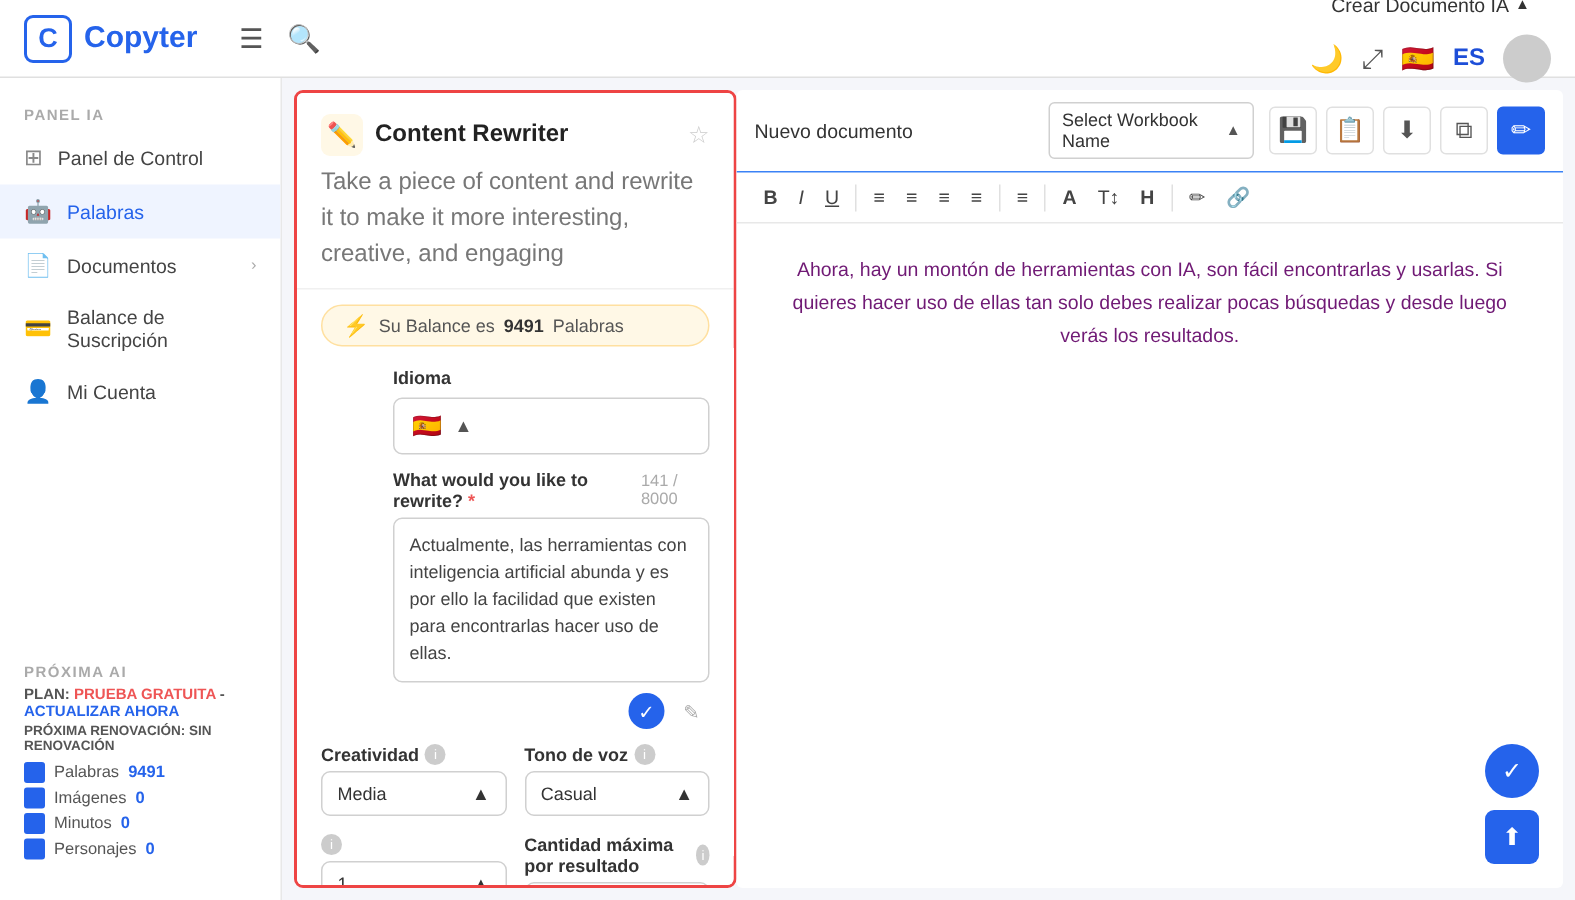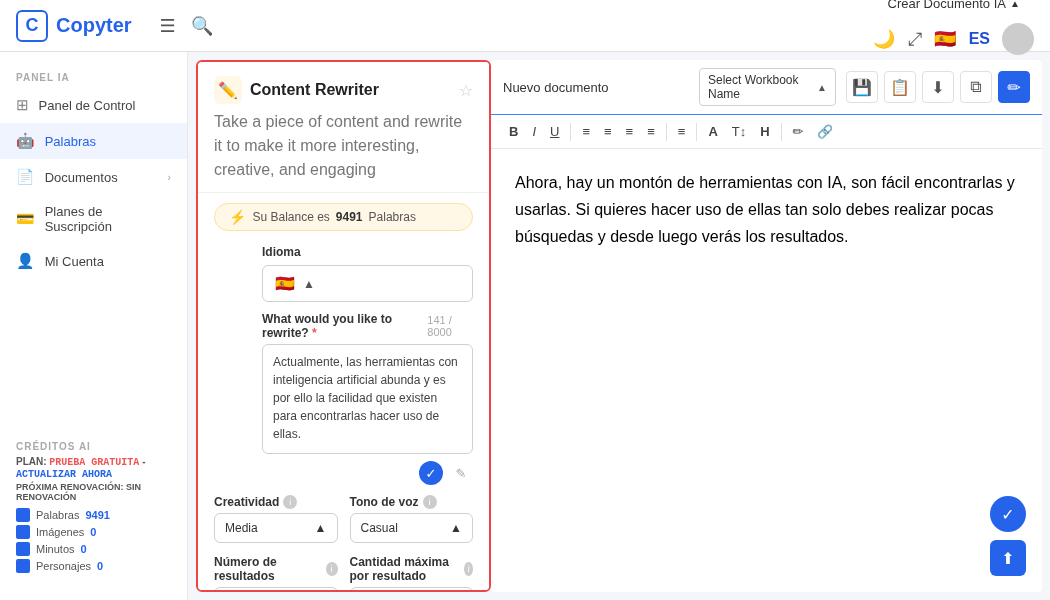--- a/index.html
+++ b/index.html
@@ -30,21 +30,21 @@
     
     .sidebar { width: 188px; background: #fff; border-right: 1px solid #e8e8e8; display: flex; flex-direction: column; padding: 12px 0; flex-shrink: 0; overflow-y: auto; }
     .sidebar-section-label { font-size: 10px; font-weight: 700; color: #aaa; letter-spacing: 1px; padding: 8px 16px 4px; }
     .sidebar-item { display: flex; align-items: center; gap: 10px; padding: 9px 16px; cursor: pointer; color: #444; font-size: 13px; border-radius: 0; }
     .sidebar-item.active { color: #2563eb; background: #eff4ff; }
     .sidebar-item .icon { font-size: 15px; color: #888; }
     .sidebar-item.active .icon { color: #2563eb; }
     .sidebar-item .arrow { margin-left: auto; font-size: 11px; color: #aaa; }
     .sidebar-credits { padding: 12px 16px; margin-top: auto; }
     .sidebar-credits .plan-line { font-size: 10px; font-weight: 700; color: #555; margin-bottom: 2px; }
-    .sidebar-credits .plan-line a { color: #ff4444; text-decoration: none; font-weight: 700; font-family: Liberation Mono, monospace; }
+    .sidebar-credits .plan-line a { color: #ff4444; text-decoration: none; font-weight: 700; }
     .sidebar-credits .renovacion { font-size: 9px; color: #555; font-weight: 600; margin-bottom: 8px; }
     .credit-row { display: flex; align-items: center; gap: 6px; font-size: 11px; color: #555; margin-bottom: 3px; }
     .credit-row .cicon { width: 14px; height: 14px; background: #2563eb; border-radius: 2px; display: flex; align-items: center; justify-content: center; }
     .credit-row .cval { color: #2563eb; font-weight: 700; }
 
     
     .center-panel { width: 295px; background: #fff; border-right: 1px solid #e8e8e8; border: 2px solid #e55; border-radius: 4px; margin: 8px 0 8px 8px; display: flex; flex-direction: column; overflow-y: auto; flex-shrink: 0; padding-bottom: 16px; }
     .panel-header { padding: 14px 16px 10px; border-bottom: 1px solid #f0f0f0; }
     .panel-title-row { display: flex; align-items: center; gap: 8px; margin-bottom: 6px; }
     .panel-icon-box { width: 28px; height: 28px; background: #fff8e6; border-radius: 6px; display: flex; align-items: center; justify-content: center; font-size: 16px; }
@@ -88,21 +88,21 @@
     .workbook-select { display: flex; align-items: center; gap: 4px; border: 1px solid #d0d0d0; border-radius: 4px; padding: 4px 8px; cursor: pointer; font-size: 12px; color: #333; margin-left: 10px; }
     .workbook-select .chev { font-size: 10px; color: #555; }
     .editor-actions { margin-left: auto; display: flex; align-items: center; gap: 6px; }
     .editor-action-btn { width: 32px; height: 32px; border: 1px solid #e0e0e0; border-radius: 4px; display: flex; align-items: center; justify-content: center; cursor: pointer; color: #555; font-size: 16px; }
     .editor-action-btn.active { background: #2563eb; color: #fff; border-color: #2563eb; }
 
     .format-toolbar { display: flex; align-items: center; padding: 6px 12px; border-bottom: 1px solid #e8e8e8; gap: 2px; flex-wrap: wrap; }
     .fmt-btn { padding: 3px 6px; cursor: pointer; color: #444; font-size: 13px; border-radius: 3px; border: none; background: none; display: flex; align-items: center; justify-content: center; }
     .fmt-sep { width: 1px; height: 18px; background: #e0e0e0; margin: 0 3px; }
 
-    .editor-content { flex: 1; padding: 20px 24px; overflow-y: auto; color: #000000; font-size: 16px; line-height: 1.7; }
+    .editor-content { flex: 1; padding: 20px 24px; overflow-y: auto; color: #701a75; font-size: 13px; line-height: 1.7; text-align: center; }
     .editor-content p { margin-bottom: 12px; }
     .floating-check { width: 36px; height: 36px; border-radius: 50%; background: #2563eb; color: #fff; display: flex; align-items: center; justify-content: center; cursor: pointer; font-size: 16px; }
     .floating-scroll { width: 36px; height: 36px; border-radius: 6px; background: #2563eb; color: #fff; display: flex; align-items: center; justify-content: center; cursor: pointer; font-size: 16px; }
   </style>
 </head>
 <body>
 
 <div class="topnav">
   <div class="topnav-logo">
     <div class="topnav-logo-box">
@@ -142,29 +142,29 @@
       <span>Palabras</span>
     </div>
     <div class="sidebar-item">
       <span class="icon">📄</span>
       <span>Documentos</span>
       <span class="arrow">›</span>
     </div>
 
     <div class="sidebar-item">
       <span class="icon">💳</span>
-      <span>Planes de Suscripción</span>
+      <span>Balance de Suscripción</span>
     </div>
     <div class="sidebar-item">
       <span class="icon">👤</span>
       <span>Mi Cuenta</span>
     </div>
 
     <div class="sidebar-credits" style="margin-top:auto;">
-      <div class="sidebar-section-label" style="padding:0 0 4px;font-size:10px;font-weight:700;color:#aaa;letter-spacing:1px;">CRÉDITOS AI</div>
+      <div class="sidebar-section-label" style="padding:0 0 4px;font-size:10px;font-weight:700;color:#aaa;letter-spacing:1px;">PRÓXIMA AI</div>
       <div class="plan-line" style="font-size:10px;font-weight:700;color:#555;margin-bottom:2px;">
         <span>PLAN: </span><a href="#" style="color:#e55;text-decoration:none;font-weight:700;">PRUEBA GRATUITA</a><span> - </span><a href="#" style="color:#2563eb;text-decoration:none;font-weight:700;">ACTUALIZAR AHORA</a>
       </div>
       <div class="renovacion" style="font-size:9px;color:#555;font-weight:600;margin-bottom:6px;">PRÓXIMA RENOVACIÓN: SIN RENOVACIÓN</div>
       <div class="credit-row">
         <div class="cicon" style="width:14px;height:14px;background:#2563eb;border-radius:2px;"></div>
         <span>Palabras</span>
         <span class="cval">9491</span>
       </div>
       <div class="credit-row">
@@ -242,21 +242,20 @@
         <div class="field-dropdown">
           <span>Casual</span>
           <span>▲</span>
         </div>
       </div>
     </div>
 
     <div class="two-col" style="padding-top:4px;">
       <div class="field-group">
         <div class="field-label-row">
-          <span class="field-label">Número de resultados</span>
           <div class="info-icon">i</div>
         </div>
         <div class="field-dropdown">
           <span>1</span>
           <span>▲</span>
         </div>
       </div>
       <div class="field-group">
         <div class="field-label-row">
           <span class="field-label">Cantidad máxima por resultado</span>

